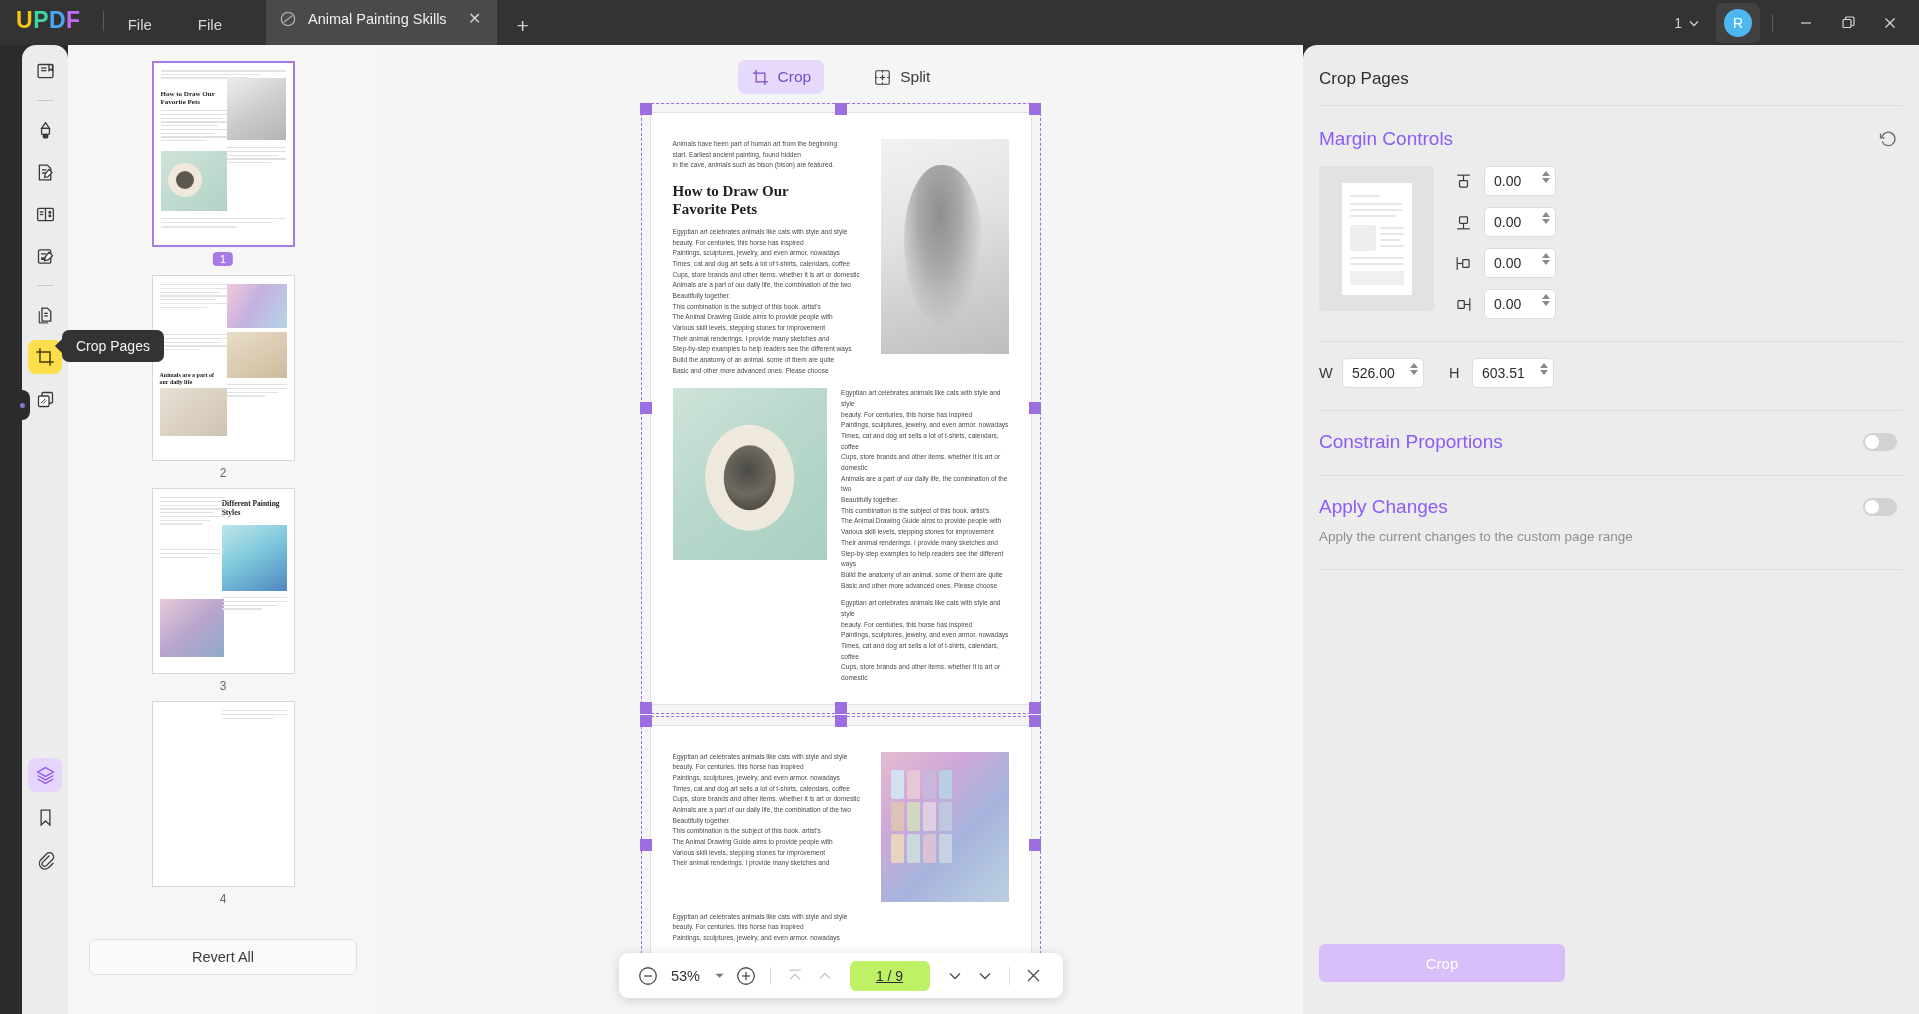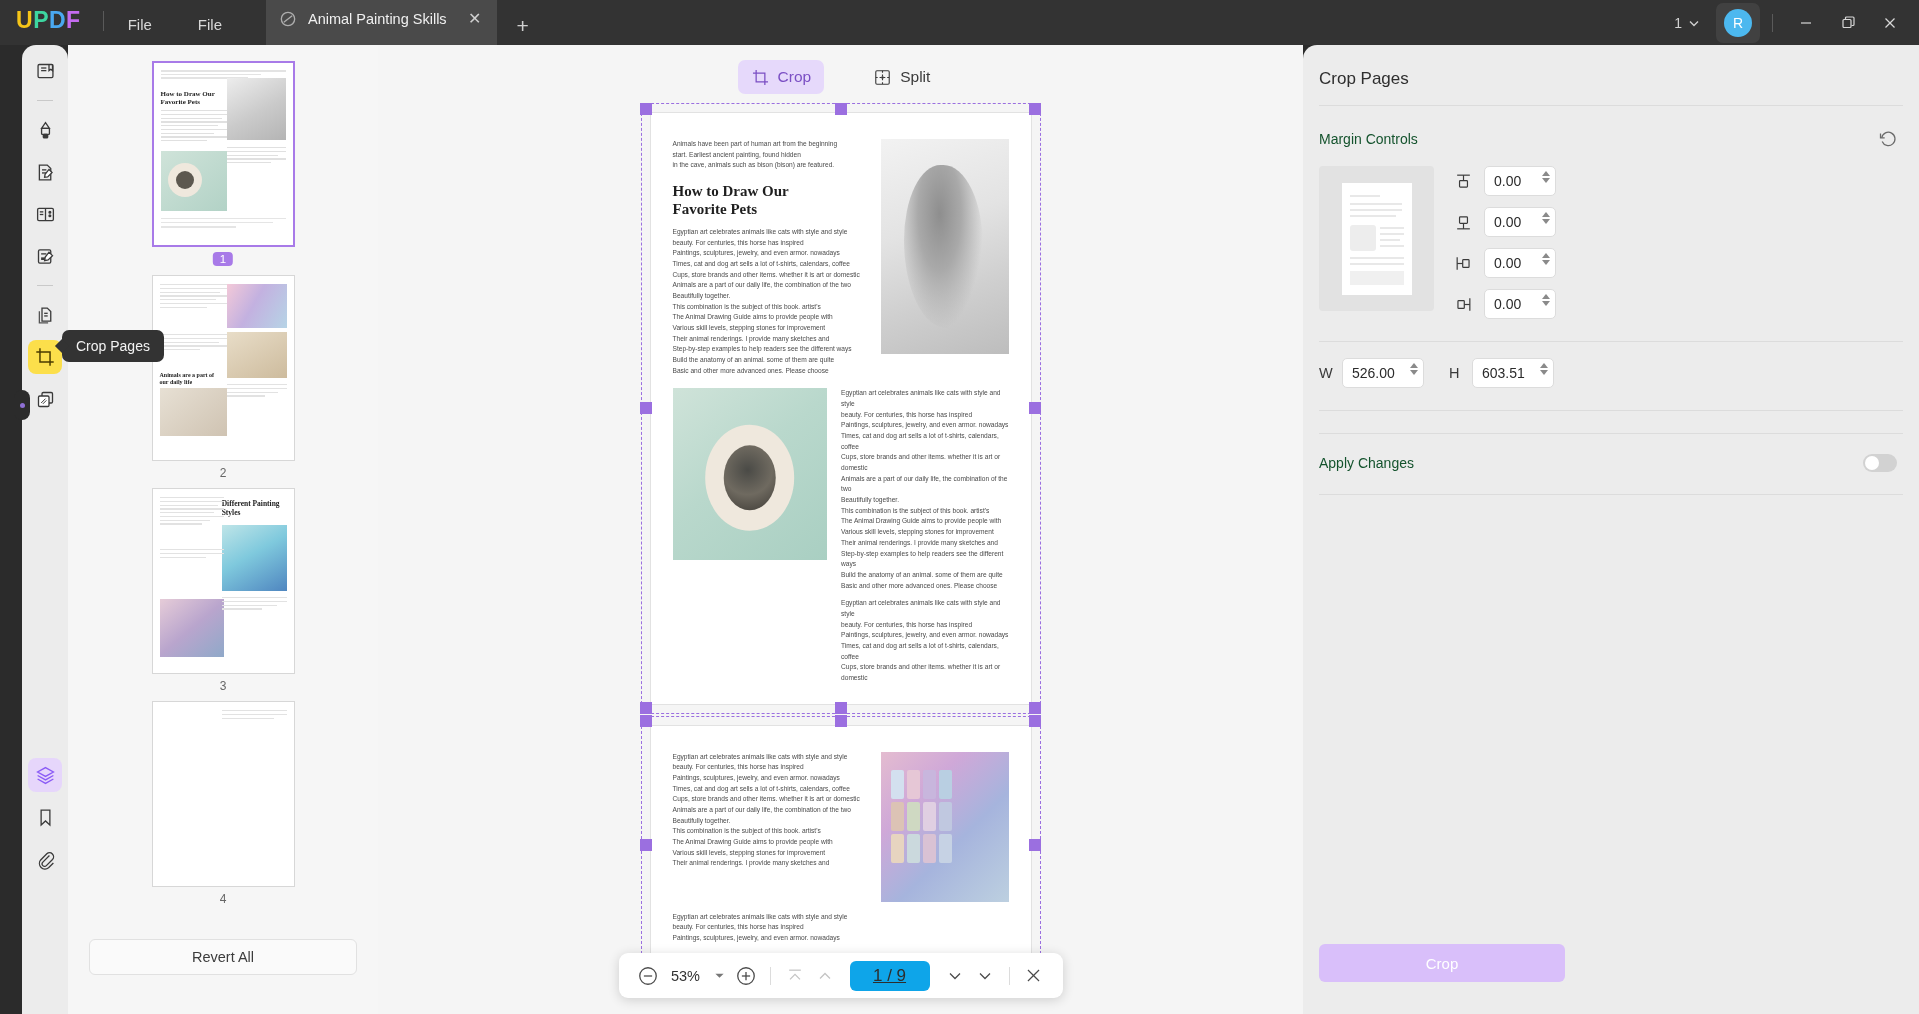--- a/index.html
+++ b/index.html
@@ -154,35 +154,35 @@
     position:absolute; left:50%; transform:translateX(-50%); bottom:16px;
     height:45px; background:#fff; border-radius:9px; box-shadow:0 2px 12px rgba(0,0,0,.16);
     display:flex; align-items:center; padding:0 14px; z-index:30;
   }
   .bb-icon{ width:30px;height:30px;display:flex;align-items:center;justify-content:center;
     color:#4a4a4a; cursor:pointer; border-radius:5px;}
   .bb-icon.dim{ color:#c4c4c4; }
   .zoomval{ font-size:14.5px; color:#333; width:46px; text-align:center; }
   .bb-caret{ width:22px;height:26px;display:flex;align-items:center;justify-content:center;color:#666;cursor:pointer;}
   .bb-sep{ width:1px;height:18px;background:#dcdcdc;margin:0 9px; }
-  .pagebox{ height:30px; min-width:80px; background:#0ea5e9; border-radius:6px; display:flex;
-     align-items:center;justify-content:center; font-size:17px; color:#2d2d2d; margin:0 10px; padding:0 12px; cursor:text;text-decoration:underline;}
+  .pagebox{ height:30px; min-width:80px; background:#bef264; border-radius:6px; display:flex;
+     align-items:center;justify-content:center; font-size:14px; color:#2d2d2d; margin:0 10px; padding:0 12px; cursor:text;text-decoration:underline;}
 
   
   .rightpanel{
     position:absolute; top:45px; left:1303px; width:616px; height:969px; background:#ececec;
     border-radius:14px 0 0 0;
   }
   .rp-title{ font-size:17px; color:#2e2e2e; padding:24px 0 0 16px; }
   .rp-hr{ height:1px; background:#dcdcdc; margin:16px 16px 0 16px; }
   .rp-section-head{
     display:flex; align-items:center; justify-content:space-between;
     padding:20px 18px 0 16px;
   }
-  .rp-label{ font-size:14px; color:#14532d; }
+  .rp-label{ font-size:19px; color:#8b5cf6; }
   .reseticon{ width:26px;height:26px;display:flex;align-items:center;justify-content:center;cursor:pointer;color:#6a6a6a;}
   .margin-area{ display:flex; padding:14px 16px 0 16px; gap:18px; }
   .preview{
     width:115px; height:145px; background:#e2e2e2; border-radius:4px;
     display:flex; align-items:center; justify-content:center;
   }
   .preview-page{ width:70px;height:112px;background:#fff; position:relative; overflow:hidden; }
   .pp-line{ position:absolute; height:2px; background:#e8e8e8; left:8px; }
   .spin-col{ display:flex; flex-direction:column; gap:11px; }
   .spin-row{ display:flex; align-items:center; gap:10px; }
@@ -802,28 +802,35 @@
         <span>603.51</span>
         <span class="spinners">
             <i class="up"></i>
             <i class="dn"></i>
           </span>
       </div>
     </div>
 
     <div class="rp-hr2"></div>
 
+    <div class="toggle-row">
+      <div class="rp-label">Constrain Proportions</div>
+      <div class="toggle">
+        <span class="knob"></span>
+      </div>
+    </div>
 
     <div class="rp-hr2"></div>
 
     <div class="toggle-row">
       <div class="rp-label">Apply Changes</div>
       <div class="toggle">
         <span class="knob"></span>
       </div>
     </div>
+    <div class="helper">Apply the current changes to the custom page range</div>
 
     <div class="rp-hr2"></div>
 
     <div class="cropbtn">Crop</div>
   </div>
 
 </div>
 
 </body></html>

